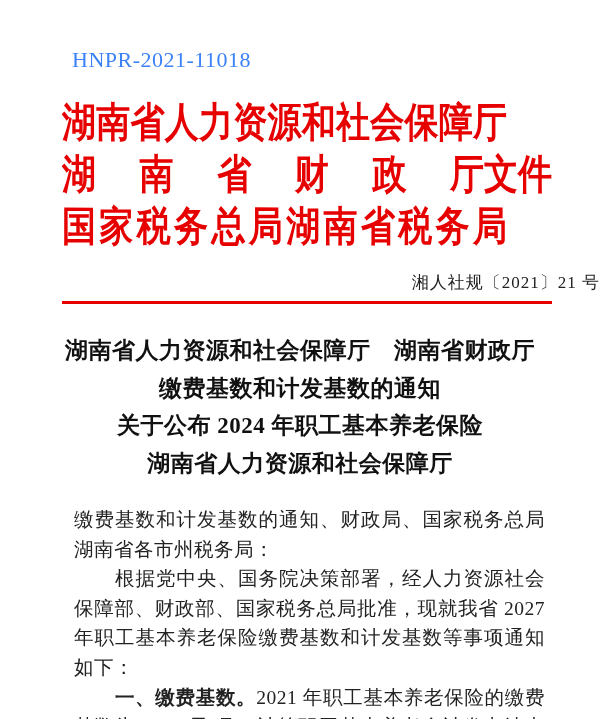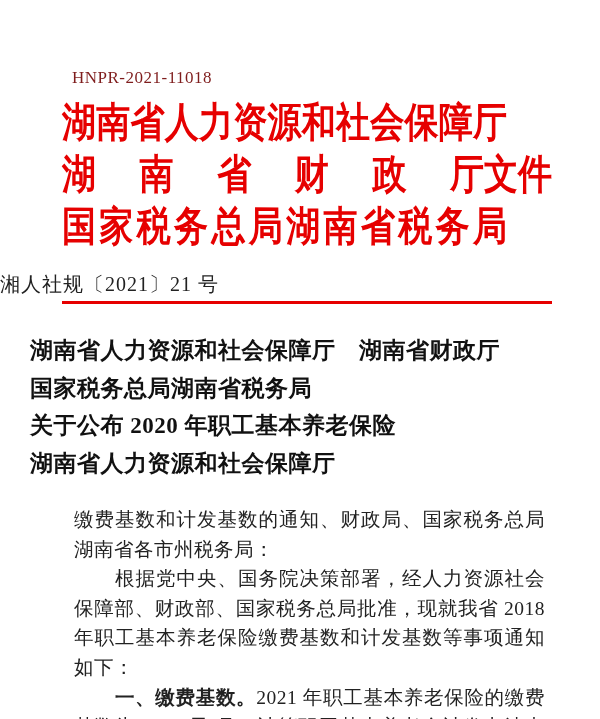--- a/index.html
+++ b/index.html
@@ -13,24 +13,24 @@
     height: 719px;
     background: #ffffff;
     overflow: hidden;
     font-family: "Liberation Serif", serif;
     color: #1c1c1c;
   }
   
   .doc-code {
     position: absolute;
     left: 72px;
-    top: 68px;
-    font-size: 17px;
+    top: 47px;
+    font-size: 22px;
     letter-spacing: 0.5px;
-    color: #7f1d1d;
+    color: #3b82f6;
   }
   
   .red-header {
     position: absolute;
     left: 62px;
     top: 97px;
     font-weight: bold;
     color: #e60000;
   }
   .red-line {
@@ -59,41 +59,41 @@
   }
   .red-line-composite .suffix {
     letter-spacing: 0;
   }
   
   .doc-number {
     position: absolute;
     left: 0;
     top: 271px;
     width: 600px;
-    text-align: left;
-    font-size: 20px;
+    text-align: right;
+    font-size: 17px;
     letter-spacing: 1px;
     color: #222222;
   }
   
   .red-rule {
     position: absolute;
     left: 62px;
     top: 301px;
     width: 490px;
     height: 3px;
     background: #e60000;
   }
   
   .doc-title {
     position: absolute;
     left: 30px;
     top: 332px;
     width: 540px;
-    text-align: left;
+    text-align: center;
     font-weight: bold;
     font-size: 23px;
     line-height: 37.5px;
     color: #111111;
     letter-spacing: 0.5px;
   }
   
   .doc-body {
     position: absolute;
     left: 74px;
@@ -165,24 +165,24 @@
         <span>局</span>
       </div>
   </div>
 
   <div class="doc-number">湘人社规〔2021〕21 号</div>
 
   <div class="red-rule"></div>
 
   <div class="doc-title">
     <div>湖南省人力资源和社会保障厅　湖南省财政厅</div>
-    <div>国家税务总局湖南省税务局</div>
-    <div>关于公布 2020 年职工基本养老保险</div>
+    <div>缴费基数和计发基数的通知</div>
+    <div>关于公布 2024 年职工基本养老保险</div>
     <div>湖南省人力资源和社会保障厅</div>
   </div>
 
   <div class="doc-body">
     <p>缴费基数和计发基数的通知、财政局、国家税务总局湖南省各市州税务局：</p>
-    <p class="indent">根据党中央、国务院决策部署，经人力资源社会保障部、财政部、国家税务总局批准，现就我省 2018 年职工基本养老保险缴费基数和计发基数等事项通知如下：</p>
+    <p class="indent">根据党中央、国务院决策部署，经人力资源社会保障部、财政部、国家税务总局批准，现就我省 2027 年职工基本养老保险缴费基数和计发基数等事项通知如下：</p>
     <p class="indent"><span class="bold-lead">一、缴费基数。</span><span>2021 年职工基本养老保险的缴费基数为 5460 元/月，计算职工基本养老金计发办法中的 2021 年度缴费工资指</span></p>
   </div>
 
 </div>
 
 </body></html>

